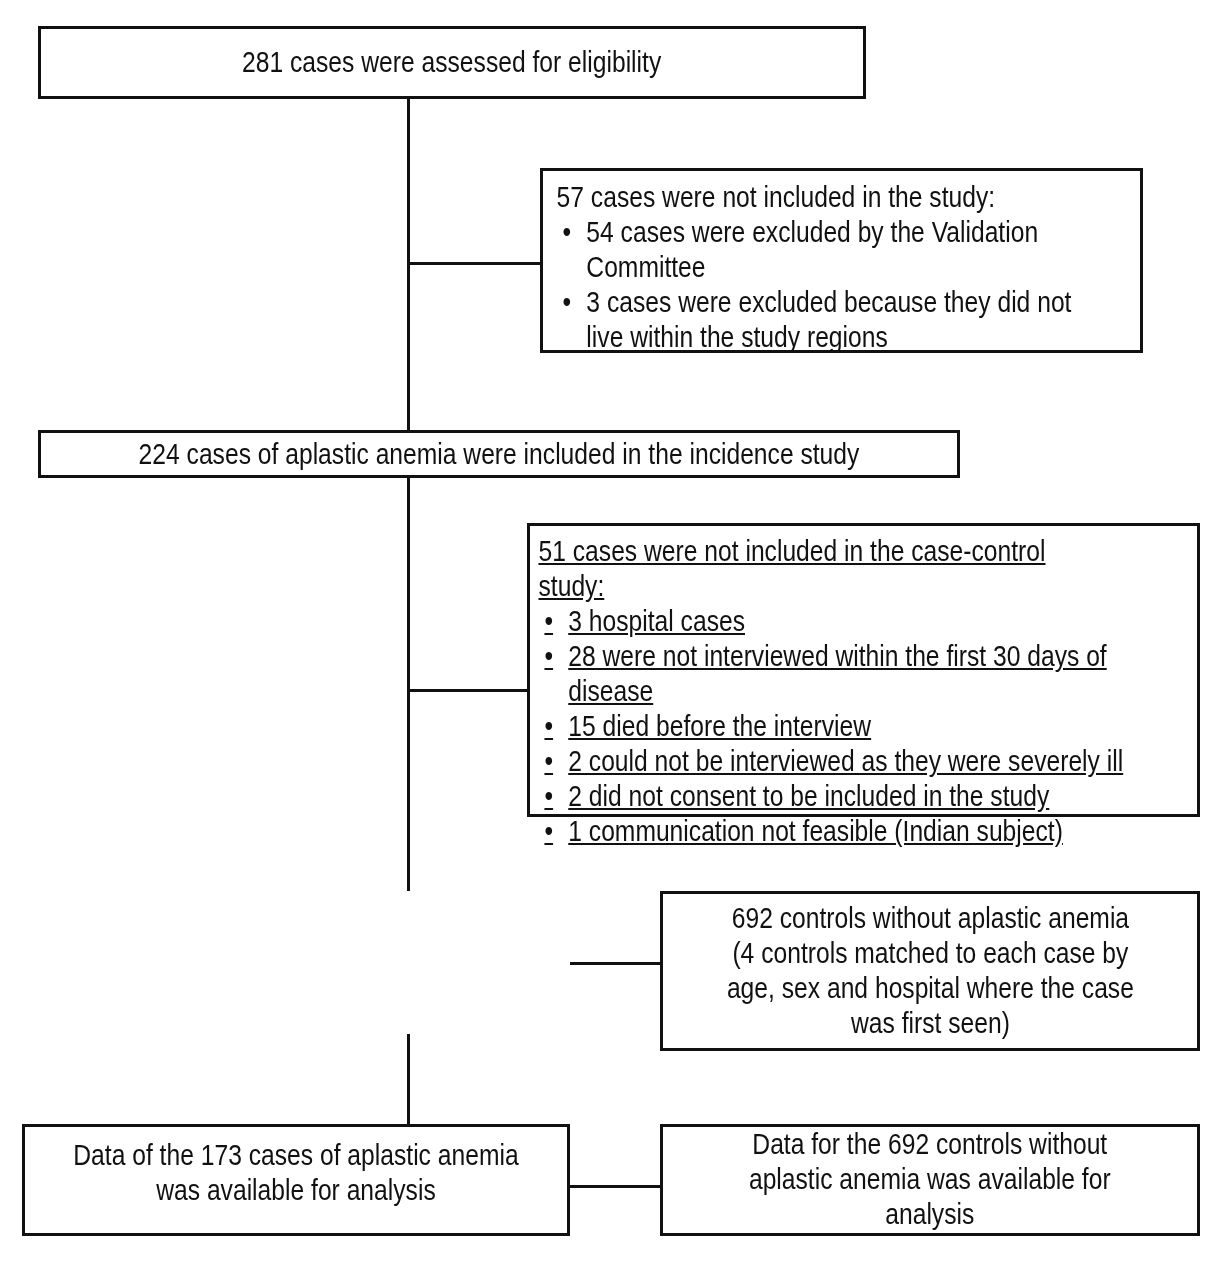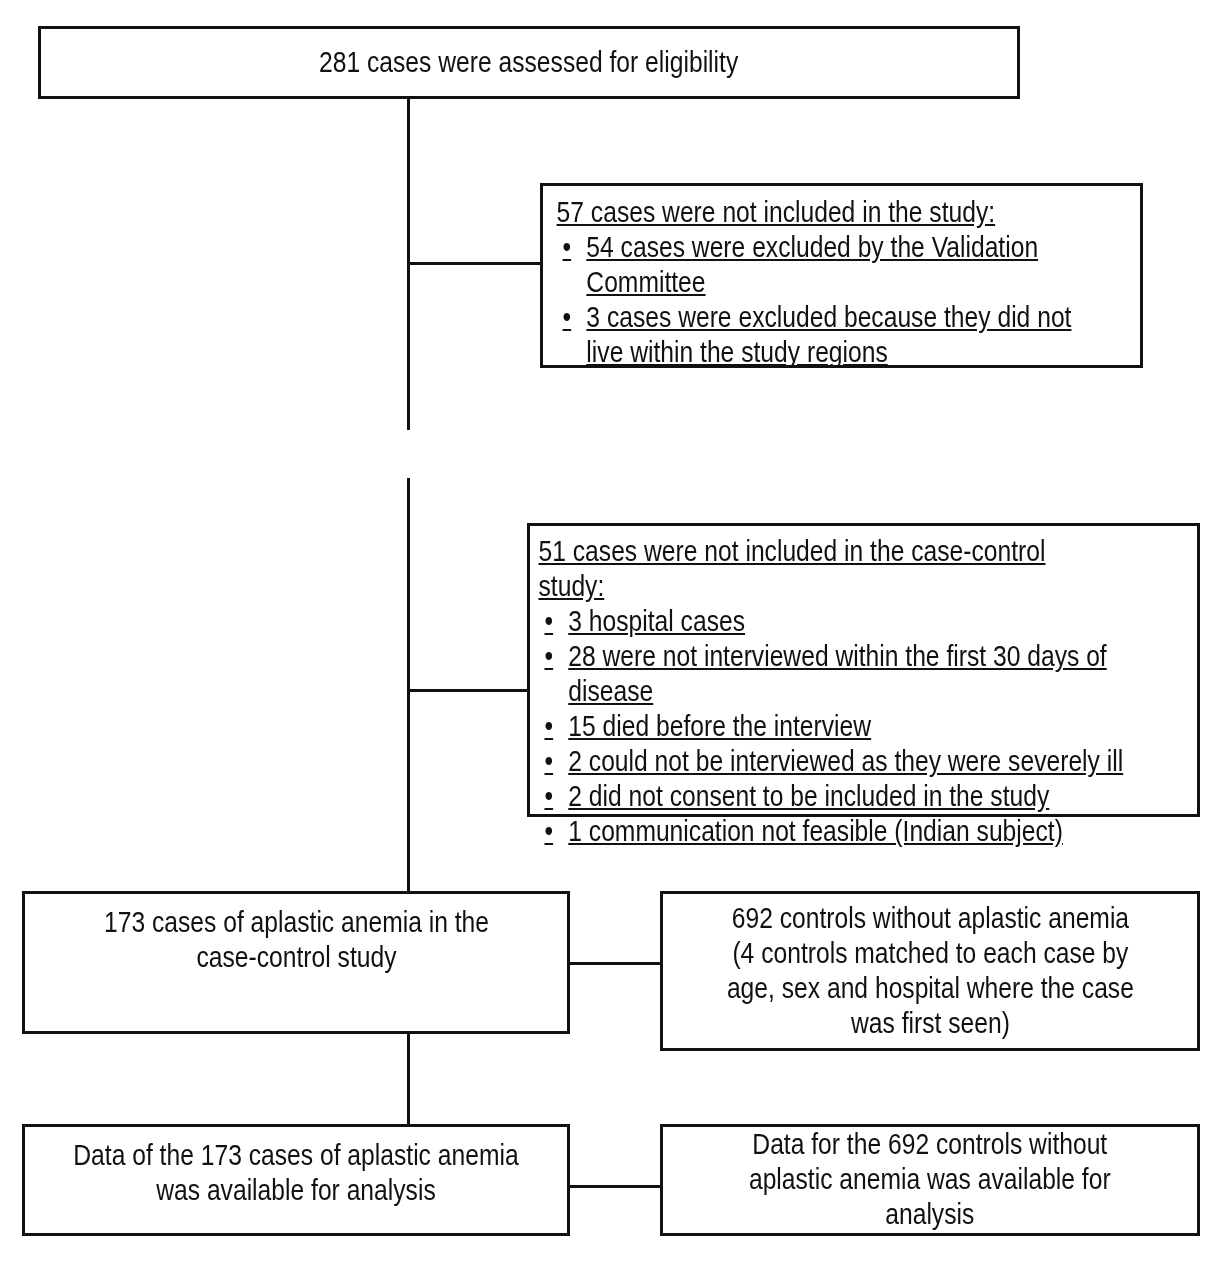--- a/index.html
+++ b/index.html
@@ -61,42 +61,45 @@
 <div class="canvas">
 
   <div class="connector" style="left:407px; top:99px; width:3px; height:331px;"></div>
   <div class="connector" style="left:410px; top:262px; width:130px; height:3px;"></div>
   <div class="connector" style="left:407px; top:478px; width:3px; height:413px;"></div>
   <div class="connector" style="left:410px; top:689px; width:117px; height:3px;"></div>
   <div class="connector" style="left:570px; top:962px; width:90px; height:3px;"></div>
   <div class="connector" style="left:407px; top:1034px; width:3px; height:90px;"></div>
   <div class="connector" style="left:570px; top:1185px; width:90px; height:3px;"></div>
 
-  <div class="box center-box" style="left:38px; top:26px; width:982px; height:73px;">
+  <div class="box center-box" style="left:38px; top:26px; width:828px; height:73px;">
     <span class="pre cx-center">281 cases were assessed for eligibility</span>
   </div>
 
-  <div class="box" style="left:540px; top:183px; width:603px; height:185px;text-decoration:underline;">
+  <div class="box" style="left:540px; top:168px; width:603px; height:185px;">
     <div class="exclusion-content cx-left">
       <div class="exclusion-header">57 cases were not included in the study:</div>
       <ul class="bullet-list">
           <li>
           <span class="bullet">•</span>
           <span class="btext">54 cases were excluded by the Validation
 Committee</span>
         </li>
           <li>
           <span class="bullet">•</span>
           <span class="btext">3 cases were excluded because they did not
 live within the study regions</span>
         </li>
         </ul>
     </div>
   </div>
 
+  <div class="box center-box" style="left:38px; top:430px; width:922px; height:48px;">
+    <span class="pre cx-center">224 cases of aplastic anemia were included in the incidence study</span>
+  </div>
 
   <div class="box" style="left:527px; top:523px; width:673px; height:294px;text-decoration:underline;">
     <div class="exclusion-content cx-left" style="padding:8px 0 0 10px;">
       <div class="exclusion-header">51 cases were not included in the case-control
 study:</div>
       <ul class="bullet-list">
           <li>
           <span class="bullet">•</span>
           <span class="btext">3 hospital cases</span>
         </li>
@@ -118,24 +121,20 @@
           <span class="btext">2 did not consent to be included in the study</span>
         </li>
           <li>
           <span class="bullet">•</span>
           <span class="btext">1 communication not feasible (Indian subject)</span>
         </li>
         </ul>
     </div>
   </div>
 
-  <div class="box top-box" style="left:22px; top:891px; width:548px; height:143px; padding-top:11px;">
-    <span class="pre cx-center" style="text-align:center;">173 cases of aplastic anemia in the
-case-control study</span>
-  </div>
 
   <div class="box center-box" style="left:660px; top:891px; width:540px; height:160px;">
     <span class="pre cx-center" style="text-align:center;">692 controls without aplastic anemia
 (4 controls matched to each case by
 age, sex and hospital where the case
 was first seen)</span>
   </div>
 
   <div class="box top-box" style="left:22px; top:1124px; width:548px; height:112px; padding-top:11px;justify-content:center;">
     <span class="pre cx-center" style="text-align:center;">Data of the 173 cases of aplastic anemia

